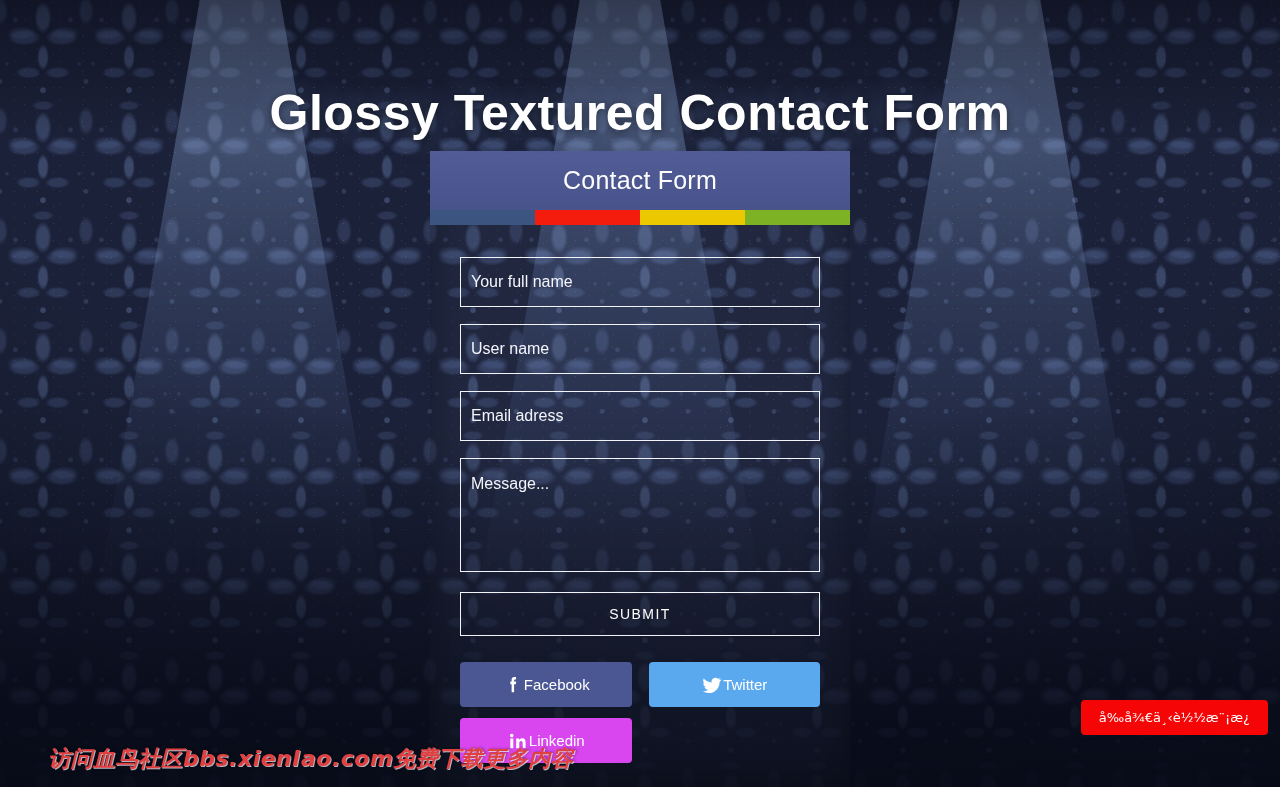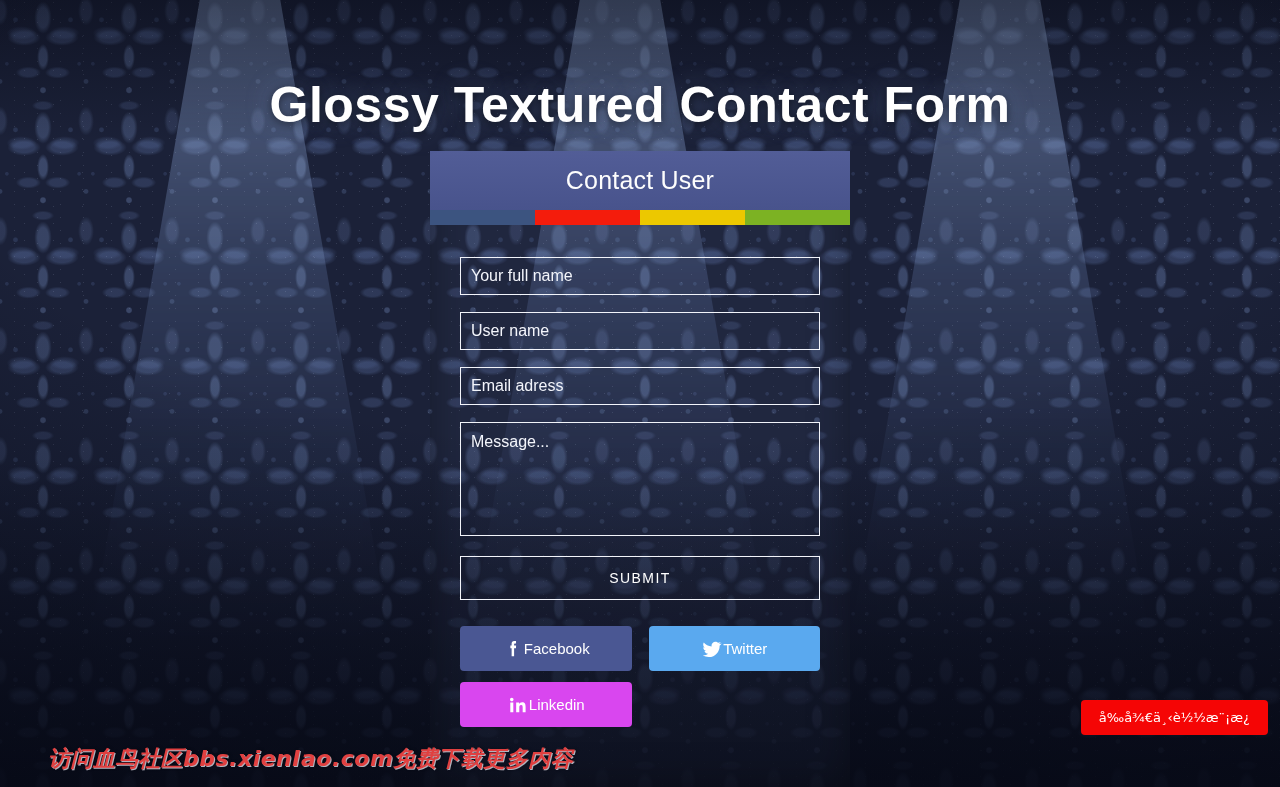--- a/index.html
+++ b/index.html
@@ -92,21 +92,21 @@
     inset: 0;
     pointer-events: none;
     background:
       radial-gradient(ellipse 130% 90% at 50% 20%, rgba(0,0,0,0) 40%, rgba(5,8,20,.80) 100%),
       linear-gradient(to bottom, rgba(4,6,16,.45) 0%, rgba(4,6,16,0) 18%, rgba(4,6,16,0) 58%, rgba(4,6,16,.62) 100%);
   }
 
   
   #page-title {
     position: absolute;
-    top: 76px;
+    top: 84px;
     left: 0;
     width: 1280px;
     text-align: center;
     font-size: 50px;
     font-weight: bold;
     color: #ffffff;
     letter-spacing: .5px;
     text-shadow: 0 2px 10px rgba(0,0,0,.55), 0 0 26px rgba(150,180,240,.35);
     z-index: 6;
   }
@@ -150,21 +150,21 @@
   }
 
   .field {
     display: block;
     width: 100%;
     background: transparent;
     border: 1px solid #f2f4fa;
     color: #22c55e;
     font-family: "Liberation Sans", sans-serif;
     font-size: 16px;
-    padding: 9px 10px;
+    padding: 15px 10px;
     margin-bottom: 17px;
     outline: none;
   }
   .field::placeholder { color: #f3f5fb; opacity: 1; }
   #message-field {
     height: 114px;
     resize: none;
     margin-bottom: 20px;
     line-height: 1.3;
   }
@@ -258,21 +258,21 @@
   <div class="spot" id="spot2"></div>
   <div class="spot" id="spot3"></div>
 
   <div id="vignette"></div>
 
   <h1 id="page-title">Glossy Textured Contact Form</h1>
 
   <div id="form-card">
 
     <div id="form-header">
-      <span id="form-header-title">Contact User</span>
+      <span id="form-header-title">Contact Form</span>
     </div>
 
     <div id="color-bar">
       <div style="background:#3c5480"></div>
       <div style="background:#f41c0c"></div>
       <div style="background:#ecc800"></div>
       <div style="background:#7cb223"></div>
     </div>
 
     <div id="form-body">

